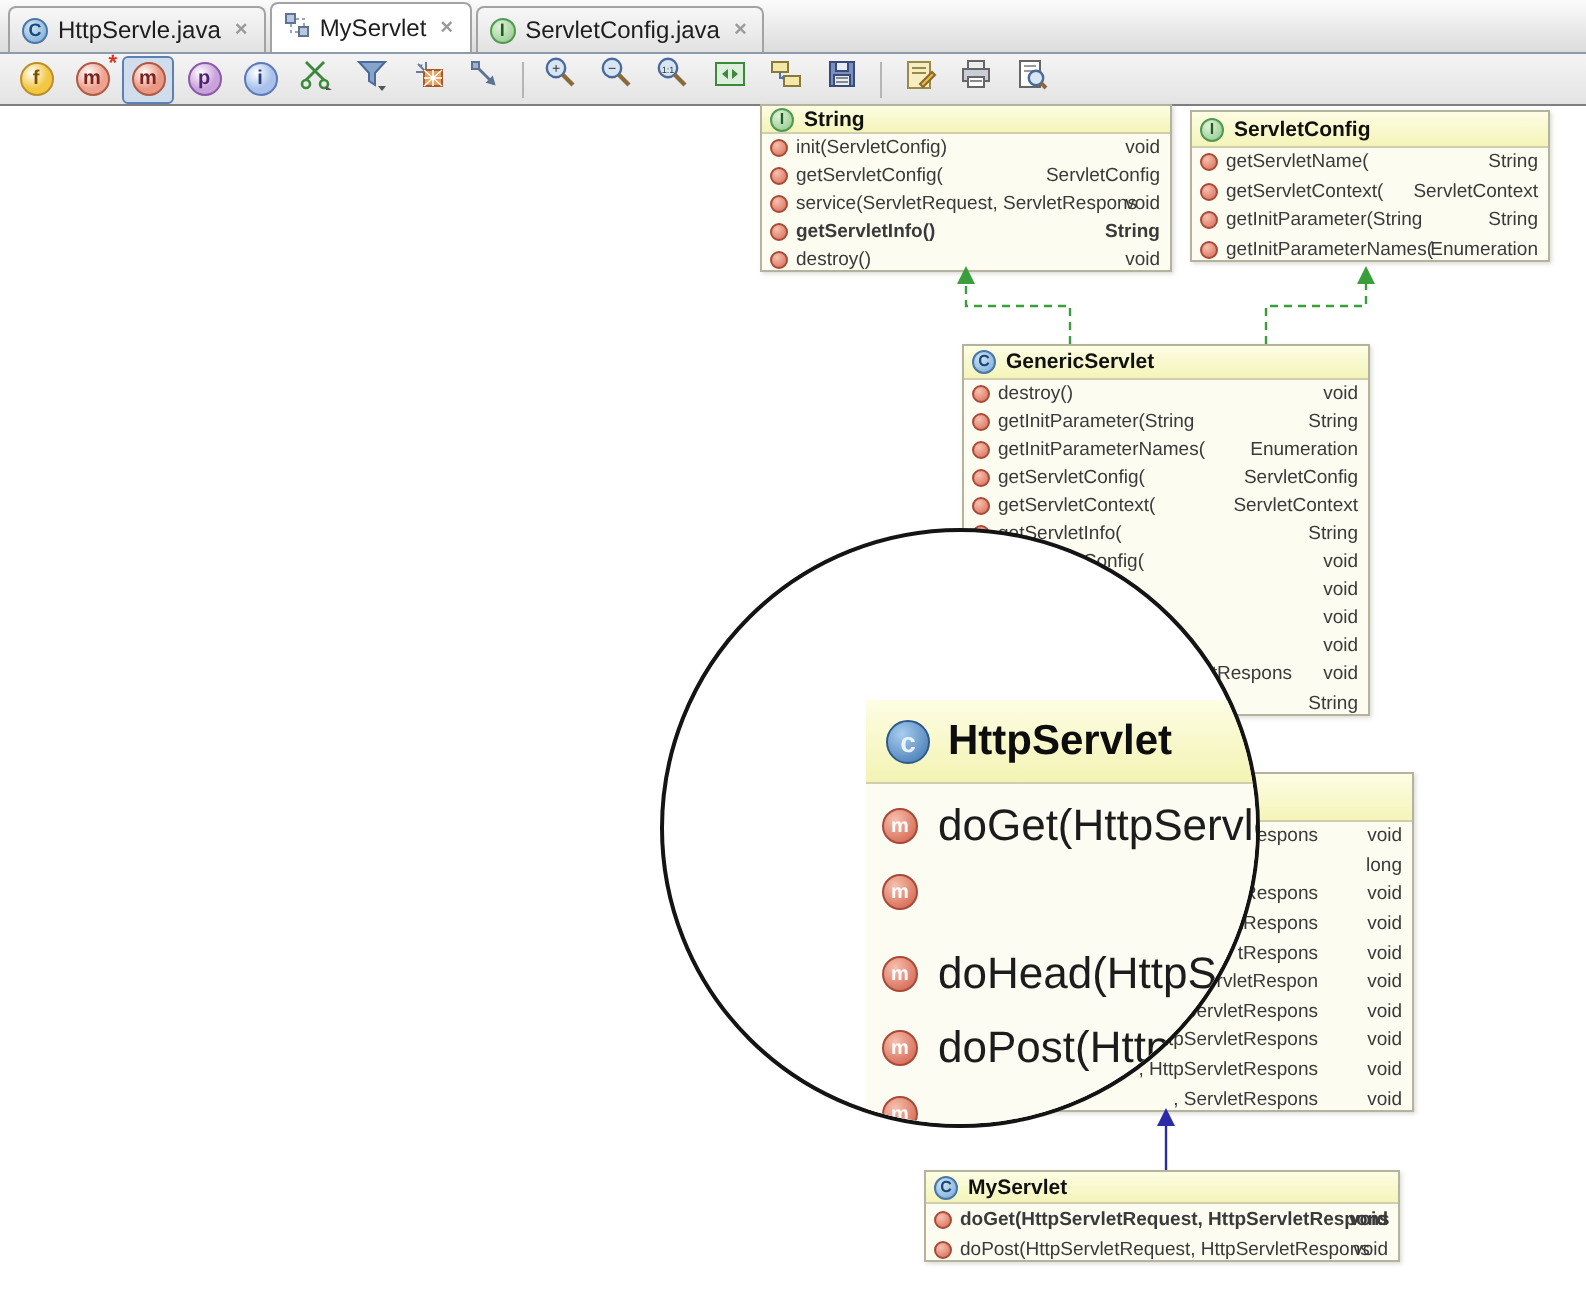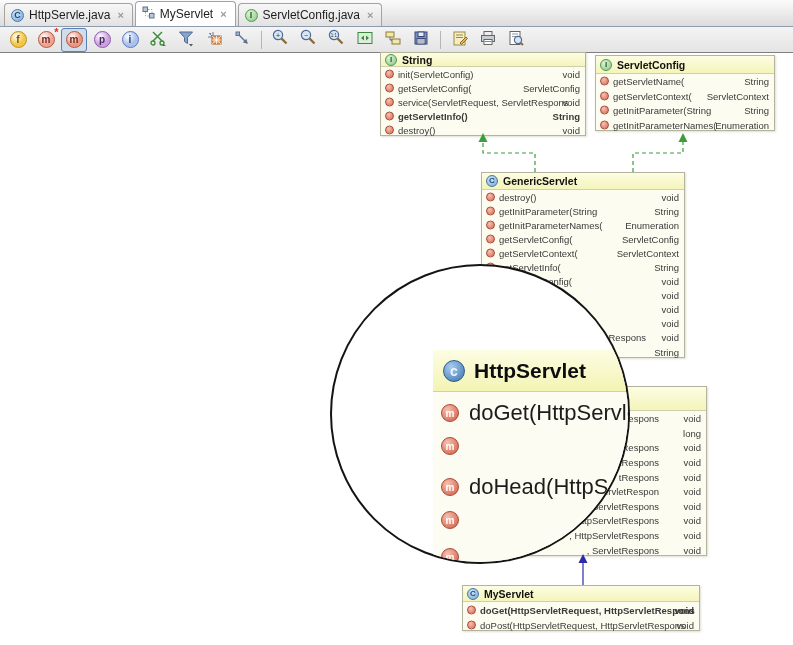--- a/index.html
+++ b/index.html
@@ -445,18 +445,19 @@
       </div>
       <div class="lens-row" style="left: 109px; top: 171px;">
         <span class="lens-micon">m</span>
       </div>
       <div class="lens-row" style="left: 109px; top: 208px;">
         <span class="lens-micon">m</span>
         <span class="lens-sig">doHead(HttpSer</span>
       </div>
       <div class="lens-row" style="left: 109px; top: 245px;">
         <span class="lens-micon">m</span>
+        <span class="lens-sig">doPost(HttpS</span>
       </div>
       <div class="lens-row" style="left: 109px; top: 282px;">
         <span class="lens-micon">m</span>
       </div>
     </div>
   </div>
 
 </body></html>

